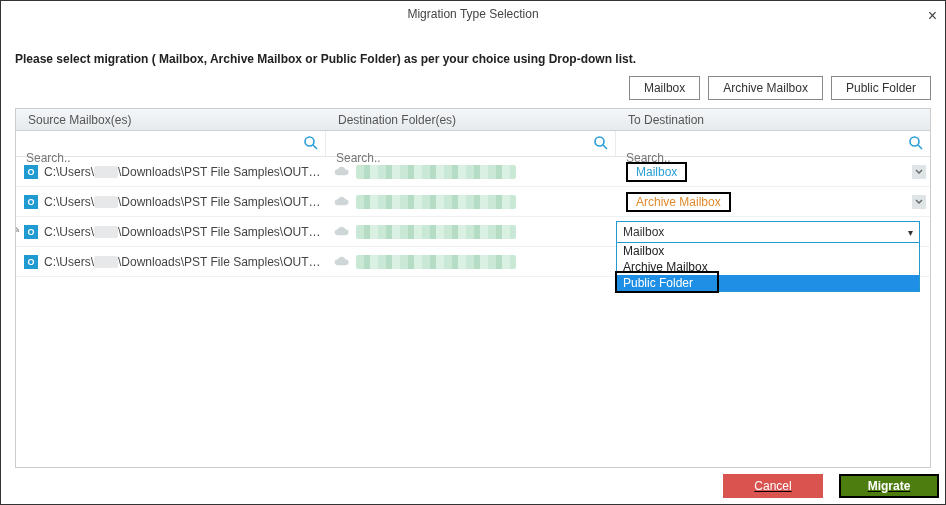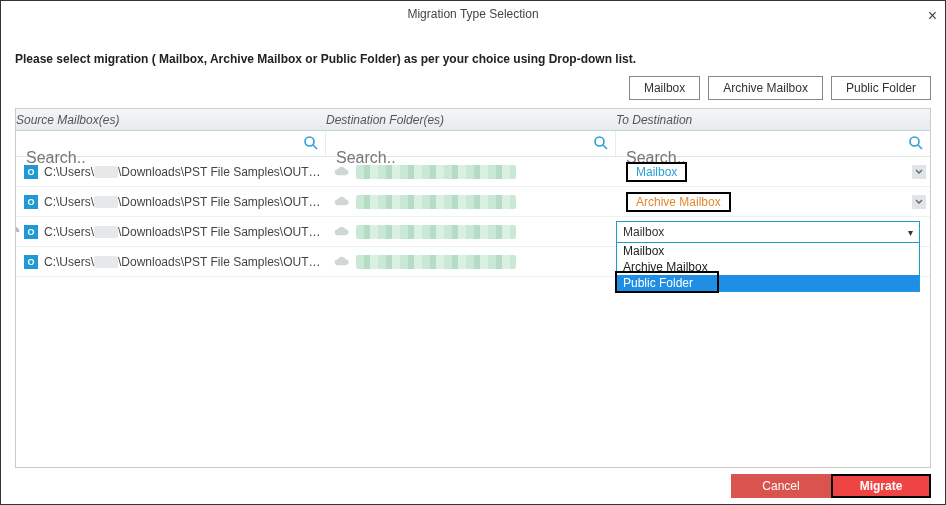--- a/index.html
+++ b/index.html
@@ -5,30 +5,30 @@
   * { box-sizing: border-box; }
   html, body { margin:0; padding:0; font-family: Arial, "Segoe UI", sans-serif; font-size:12px; background:#fff; }
   .window { width:946px; height:505px; border:1px solid #333; position:relative; background:#fff; }
   .titlebar { height:26px; position:relative; text-align:center; line-height:26px; color:#444; font-size:12px; }
   .close-x { position:absolute; right:8px; top:2px; font-size:16px; color:#444; cursor:pointer; }
   .subtitle { padding:6px 14px 6px 14px; color:#222; font-size:12px; font-weight:bold;margin-top:19px; }
   .type-btn-row { padding:4px 14px 8px 14px; display:flex; justify-content:flex-end; gap:8px; }
   .type-btn { border:1px solid #888; padding:4px 14px; font-size:12px; color:#333; background:#fff; cursor:pointer; }
   .grid-wrap { margin:0 14px; border:1px solid #ccc; height:360px; position:relative; overflow:hidden; }
   .grid-header { display:flex; background:linear-gradient(#f4f6f8,#e6ebee); border-bottom:1px solid #c9d2d6; height:22px; }
-  .col { display:flex; align-items:center; color:#555; font-size:12px;font-style:italic; }
+  .col { display:flex; align-items:center; padding-left:12px; color:#555; font-size:12px; }
   .col.a { width:310px; }
   .col.b { width:290px; }
   .col.c { flex:1;text-align:right; }
   .search-row { display:flex; height:26px; border-bottom:1px solid #e2e6e8; }
   .search-cell { display:flex; align-items:center; padding:0 6px; position:relative; }
   .search-cell.a { width:310px; border-right:1px solid #e8ecee; }
   .search-cell.b { width:290px; border-right:1px solid #e8ecee; }
   .search-cell.c { flex:1; }
-  .search-cell input { width:100%; border:none; outline:none; font-size:16px; color:#888; padding:2px 20px 2px 4px; background:transparent;margin-top:28px; }
+  .search-cell input { width:100%; border:none; outline:none; font-size:12px; color:#888; padding:2px 20px 2px 4px; background:transparent;margin-top:28px; }
   .mag { position:absolute; right:6px; top:4px; width:16px; height:16px; }
   .mag svg { width:16px; height:16px; }
   .rows { position:relative; }
   .row { display:flex; height:30px; align-items:center; border-bottom:1px solid #eef1f2; }
   .cell { display:flex; align-items:center; height:100%; }
   .cell.a { width:310px; padding-left:8px; gap:6px; overflow:hidden; }
   .cell.b { width:290px; padding-left:8px; gap:6px; }
   .cell.c { flex:1; padding:0 10px; position:relative; }
   .ico-box { width:14px; height:14px; background:#1f9bd1; display:inline-flex; align-items:center; justify-content:center; color:#fff; font-size:9px; font-weight:bold; flex-shrink:0; }
   .path { color:#444; font-size:12px; white-space:nowrap; overflow:hidden; text-overflow:ellipsis; }
@@ -42,24 +42,24 @@
   .chev svg{ width:8px;height:8px; }
   .select-open { position:absolute; left:0; right:10px; top:0; }
   .select-head { border:1px solid #1f9bd1; height:22px; display:flex; align-items:center; padding:0 6px; color:#333; font-size:12px; justify-content:space-between; }
   .select-head .arrow { font-size:10px; color:#333; }
   .select-list { border:1px solid #1f9bd1; border-top:none; background:#fff; }
   .opt { height:16px; line-height:16px; padding:0 6px; font-size:12px; color:#222; }
   .opt.hl { background:#1f8fe6; color:#fff; }
   .opt-framed { position:absolute; border:2px solid #000; pointer-events:none; }
   .pencil { position:absolute; left:-4px; top:7px; font-size:10px; color:#777; }
   .row3wrap { position:relative; }
-  .footer { position:absolute; bottom:6px; right:14px; display:flex; gap:0; }
+  .footer { position:absolute; bottom:6px; right:6px; display:flex; gap:16px;text-decoration:underline; }
   .btn { width:100px; height:24px; display:flex; align-items:center; justify-content:center; font-size:12px; color:#fff; cursor:pointer; }
   .btn.cancel { background:#d9534f; }
-  .btn.migrate { background:#ef4444; border:2px solid #000; font-weight:bold; }
+  .btn.migrate { background:#4d7c0f; border:2px solid #000; font-weight:bold; }
   .redact { display:inline-block; width:24px; height:12px; background:#e6e8ea; border-radius:2px; vertical-align:middle; }
 </style>
 </head>
 <body>
 
 <div class="window">
 
   <div class="titlebar">
     <span>Migration Type Selection</span>
     <span class="close-x">×</span>

